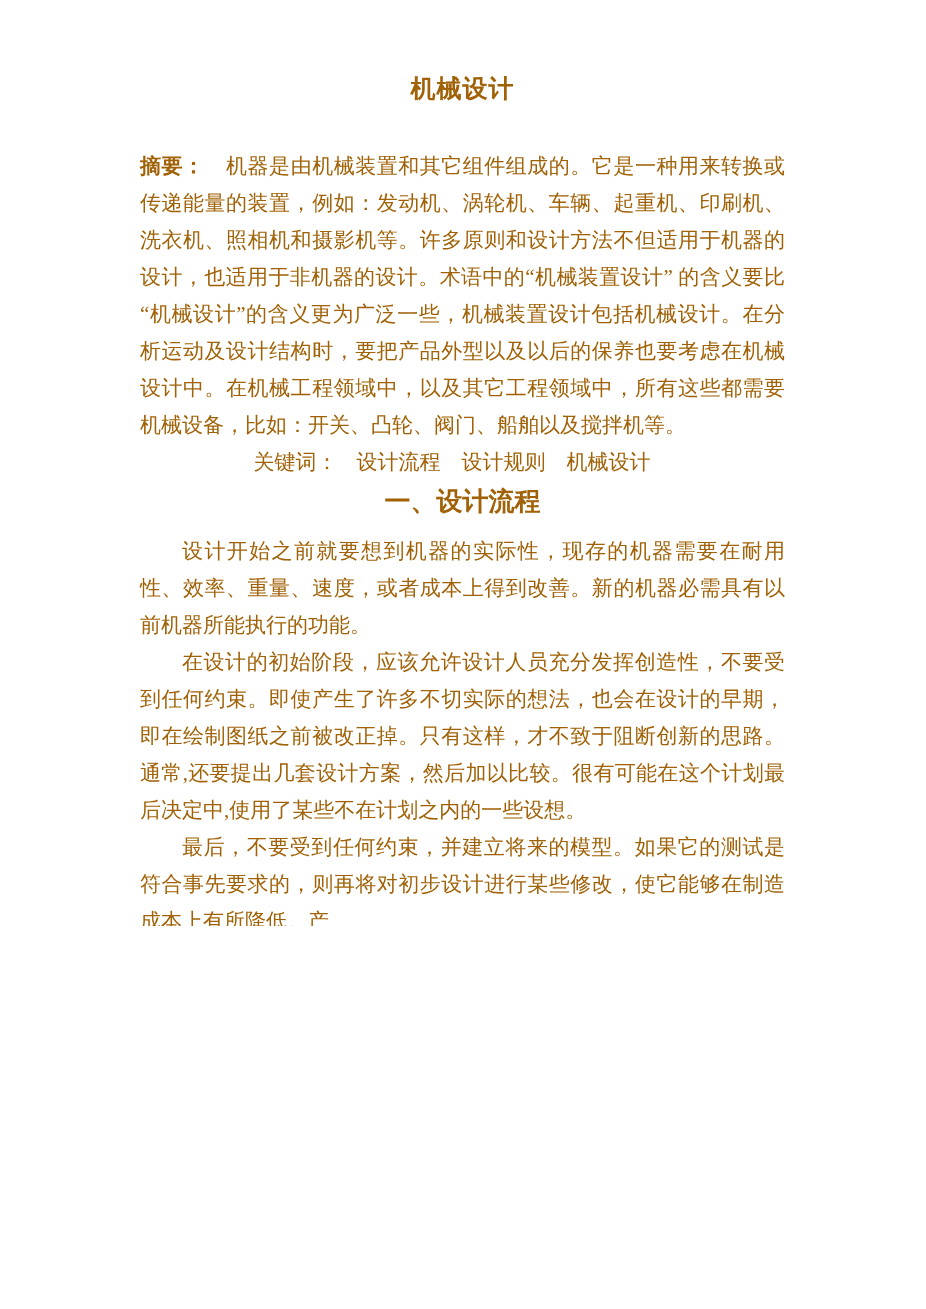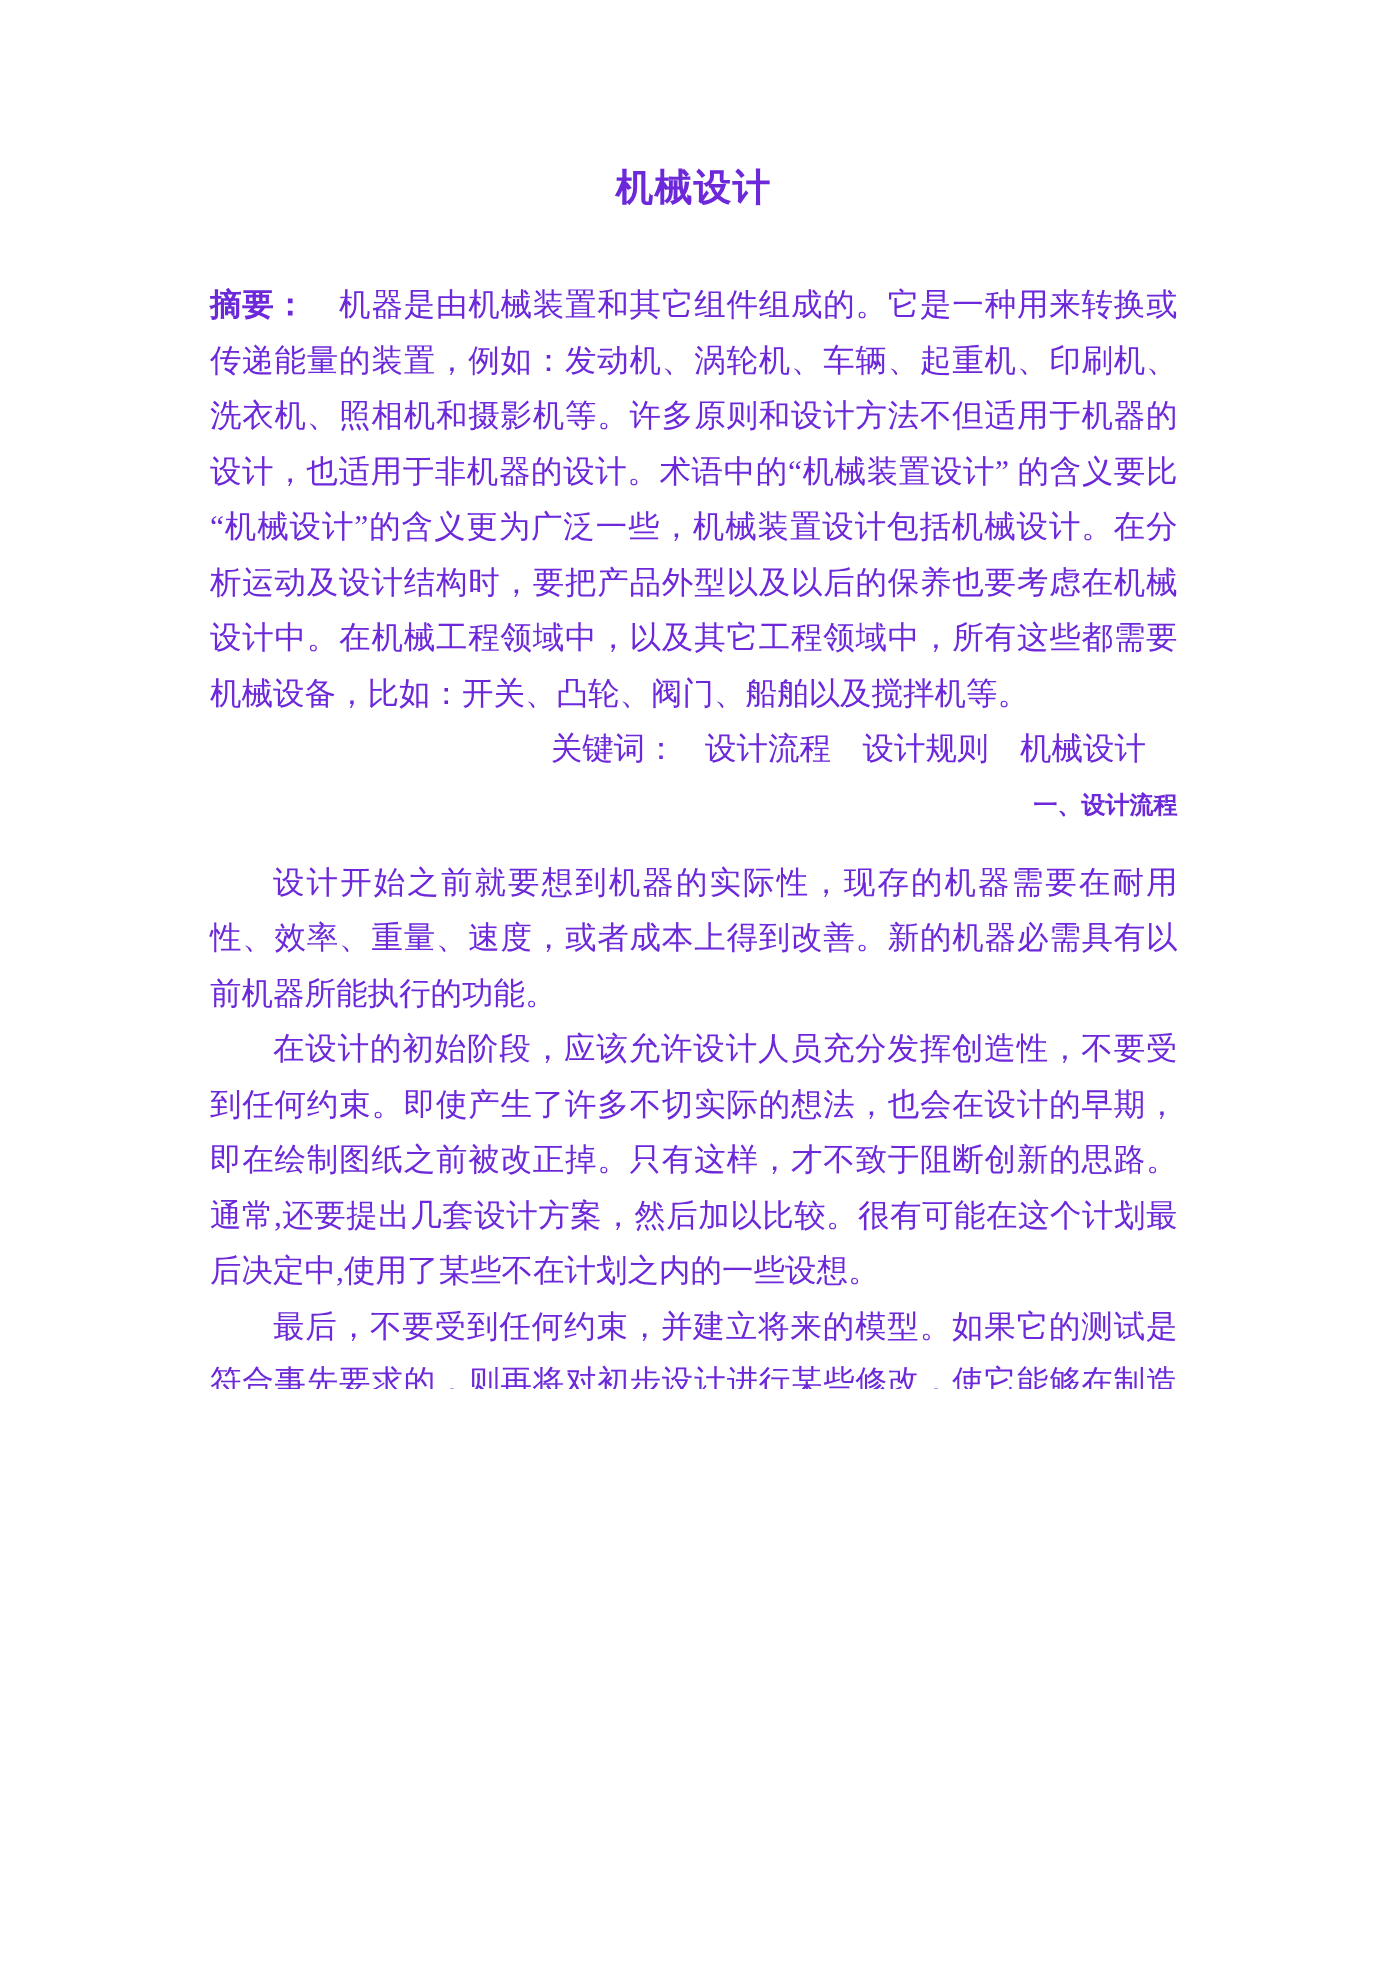--- a/index.html
+++ b/index.html
@@ -6,23 +6,23 @@
     margin: 0;
     padding: 0;
     background: #ffffff;
   }
   .page {
     position: relative;
     width: 926px;
     height: 926px;
     background: #ffffff;
     box-sizing: border-box;
-    padding: 109px 141px 0 140px;
+    padding: 72px 141px 0 140px;
     overflow: hidden;
-    color: #6d28d9;
+    color: #a16207;
   }
   .doc-title {
     font-family: "Liberation Sans", "DejaVu Sans", sans-serif;
     font-weight: bold;
     font-size: 25px;
     line-height: 32px;
     text-align: center;
     letter-spacing: 1px;
     margin: 0;
   }
@@ -34,35 +34,35 @@
     text-justify: inter-ideograph;
     margin: 0;
   }
   .abstract {
     margin-top: 44px;
   }
   .abstract-label {
     font-weight: bold;
   }
   .keywords {
-    text-align: right;
+    text-align: center;
   }
   .keywords .kw-label {
     margin-right: 0.9em;
   }
   .keywords .kw-item {
     margin-right: 1em;
   }
   .section-heading {
     font-family: "Liberation Sans", "DejaVu Sans", sans-serif;
     font-weight: bold;
-    font-size: 16px;
+    font-size: 26px;
     line-height: 30px;
     margin: 5px 0 17px 0;
-    text-align: right;
+    text-align: center;
   }
   .para {
     text-indent: 2em;
   }
 </style>
 </head>
 <body>
 
 <div class="page">
 

